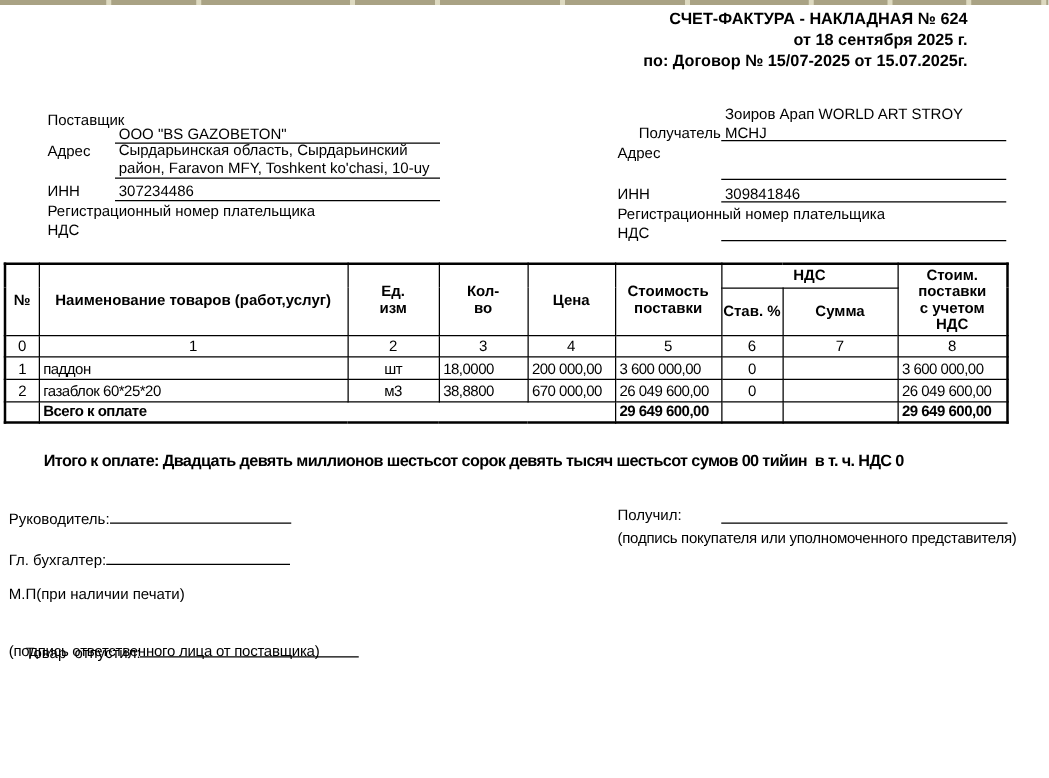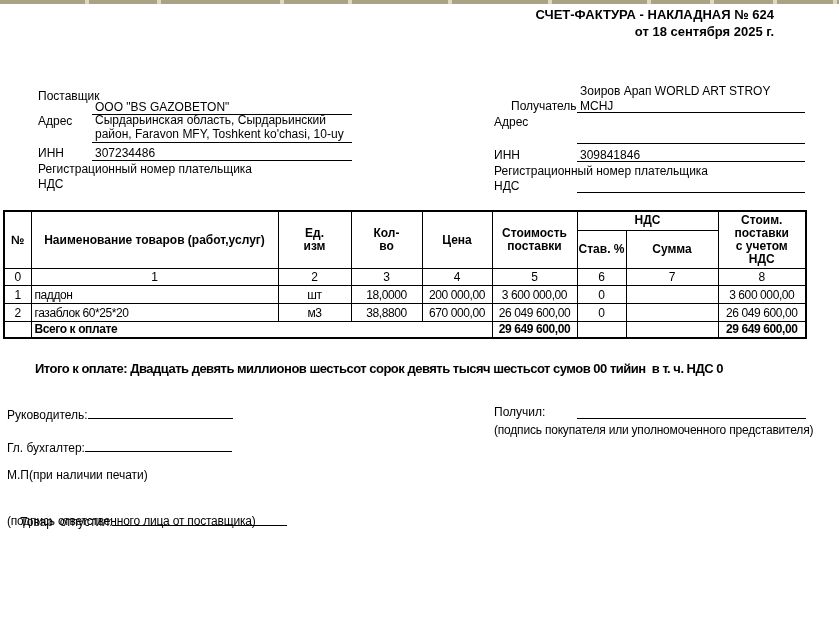--- a/index.html
+++ b/index.html
@@ -22,21 +22,21 @@
 
   table.inv { position:absolute; left:3px; top:210px; width:802px;
               border-collapse:collapse; table-layout:fixed; font-size:12px; }
   table.inv th, table.inv td { border:1px solid #000; padding:0 3px; overflow:hidden; }
   table.inv { border:2px solid #000; }
   table.inv th { font-weight:bold; text-align:center; vertical-align:middle;
                  white-space:pre-line; line-height:13px; padding:2px 1px; }
   tr.idx td { text-align:center; height:17px; font-size:12px; }
   tr.data td { height:18px; letter-spacing:-0.4px; }
   tr.total td { height:16px; font-weight:bold; letter-spacing:-0.4px; }
-  .l { text-align:left; } .r { text-align:center; } .c { text-align:center; }
+  .l { text-align:left; } .r { text-align:left; } .c { text-align:center; }
 
   .itogo { position:absolute; left:35px; top:361px; font-weight:bold; font-size:13px;
            letter-spacing:-0.5px; white-space:pre; }
 
   .sigline { display:inline-block; border-bottom:1px solid #000; height:13px; vertical-align:baseline; }
   .subnote { position:absolute; white-space:nowrap; font-size:12px; letter-spacing:-0.2px; }
 </style>
 </head>
 <body>
 
@@ -51,20 +51,21 @@
     <i class="tick" style="left:548px"></i>
     <i class="tick" style="left:647px"></i>
     <i class="tick" style="left:710px"></i>
     <i class="tick" style="left:773px"></i>
     <i class="tick" style="left:833px"></i>
   </div>
 
   <div class="title">
     <div>СЧЕТ-ФАКТУРА - НАКЛАДНАЯ № 624</div>
     <div>от 18 сентября 2025 г.</div>
+    <div>по: Договор № 15/07-2025 от 15.07.2025г.</div>
   </div>
 
   <div class="abs" style="left:38px; top:89px;">Поставщик</div>
   <div class="fld" style="left:92px; top:100px; width:260px; height:15px;">ООО "BS GAZOBETON"</div>
   <div class="abs" style="left:38px; top:114px;">Адрес</div>
   <div class="nofld" style="left:92px; top:113px;">Сырдарьинская область, Сырдарьинский</div>
   <div class="fld" style="left:92px; top:127px; width:260px; height:16px;">район, Faravon MFY, Toshkent ko'chasi, 10-uy</div>
   <div class="abs" style="left:38px; top:146px;">ИНН</div>
   <div class="fld" style="left:92px; top:146px; width:260px; height:15px;">307234486</div>
   <div class="abs" style="left:38px; top:162px;">Регистрационный номер плательщика</div>

